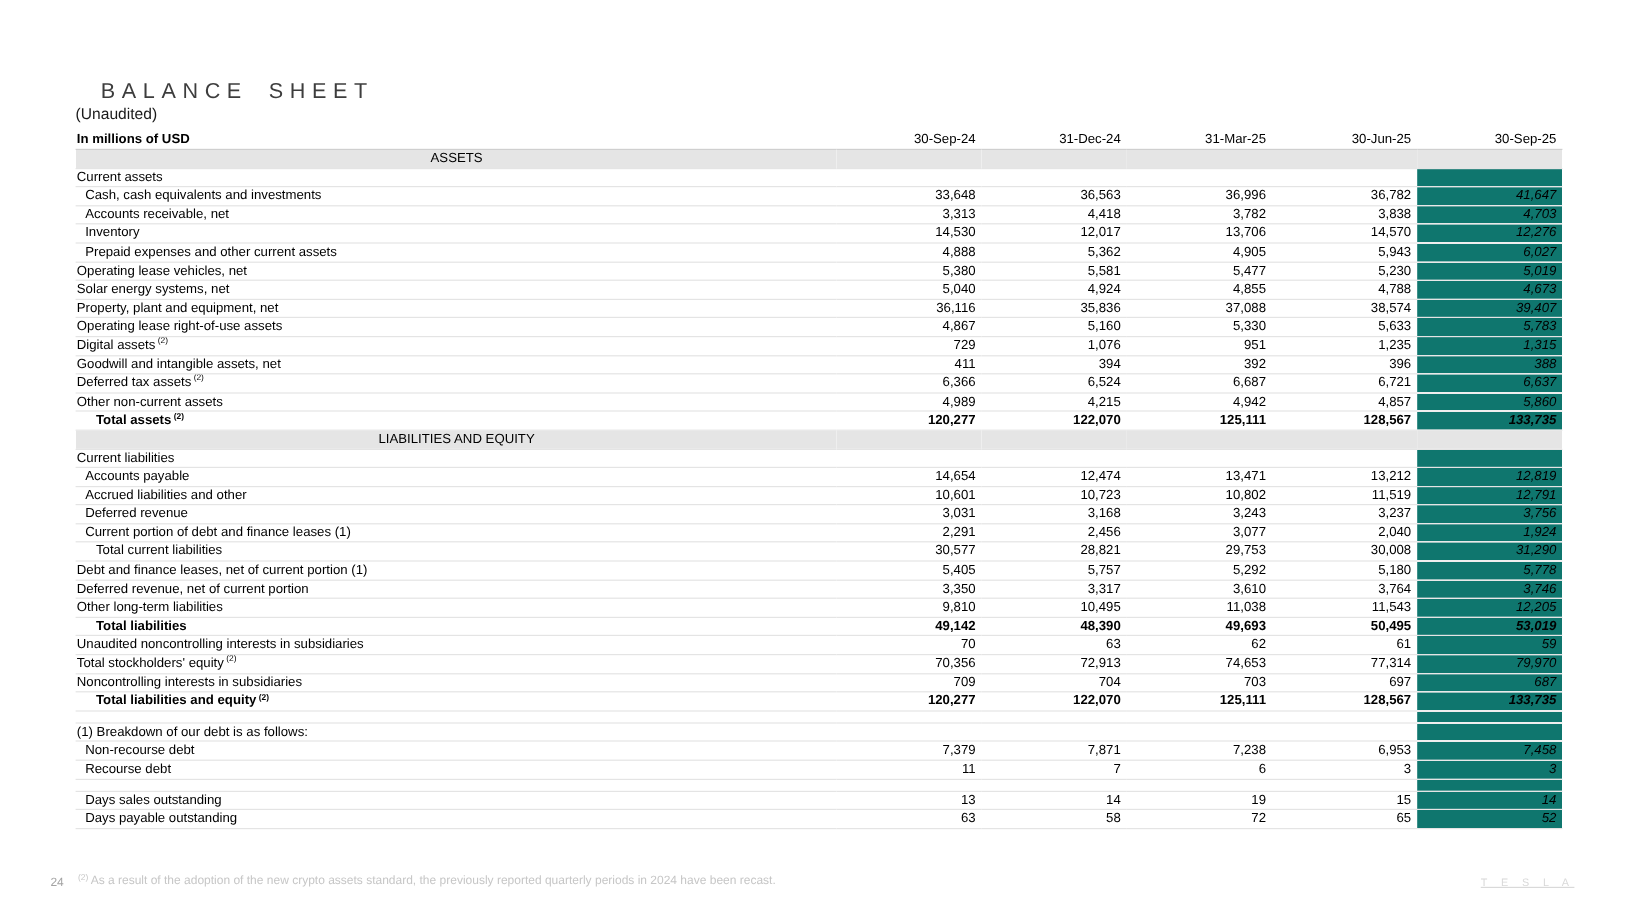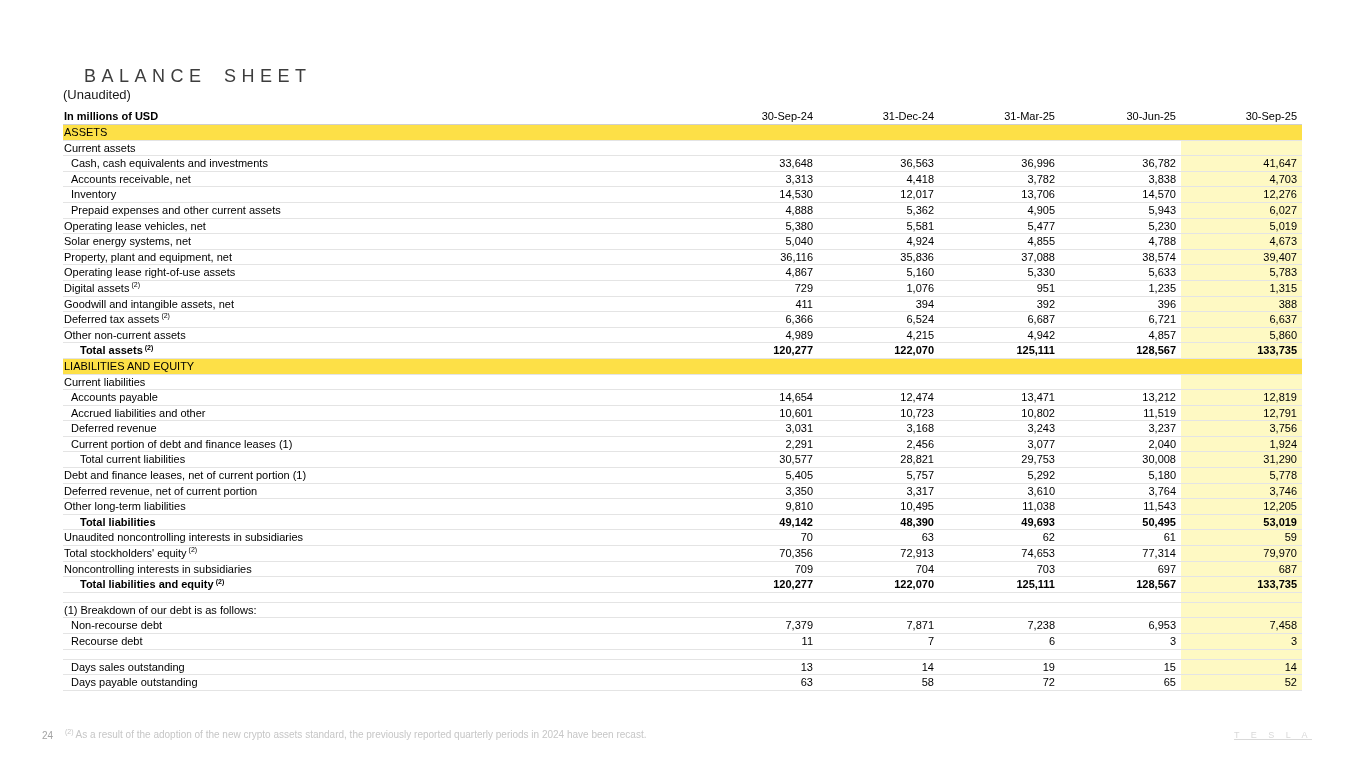--- a/index.html
+++ b/index.html
@@ -35,22 +35,22 @@
   }
   thead th.label { text-align: left; padding-left: 1px; font-weight: bold; }
   tbody td {
     line-height: 14.6px;
     border-bottom: 1px solid #e4e4e4;
   }
   td.num { text-align: right; padding-right: 5px; }
   td.label { padding-left: 1px; }
   td.label.indent-1 { padding-left: 8px; }
   td.label.indent-2 { padding-left: 17px; }
-  tr.section td { background: #fde047; }
-  td.hl { background: #fef9c3; }
+  tr.section td { background: #e5e5e5; text-align: center; }
+  td.hl { background: #0f766e; font-style: italic; }
   tr.bold td { font-weight: bold; }
   tr.spacer td { line-height: 9px; }
   sup { font-size: 7px; line-height: 0; margin-left: 2px; }
   .footer-page {
     position: absolute; left: 42px; top: 730px;
     font-size: 10px; color: #a3a3a3;
   }
   .footnote {
     position: absolute; left: 63px; top: 729px;
     font-size: 10px; color: #c6c6c6;

